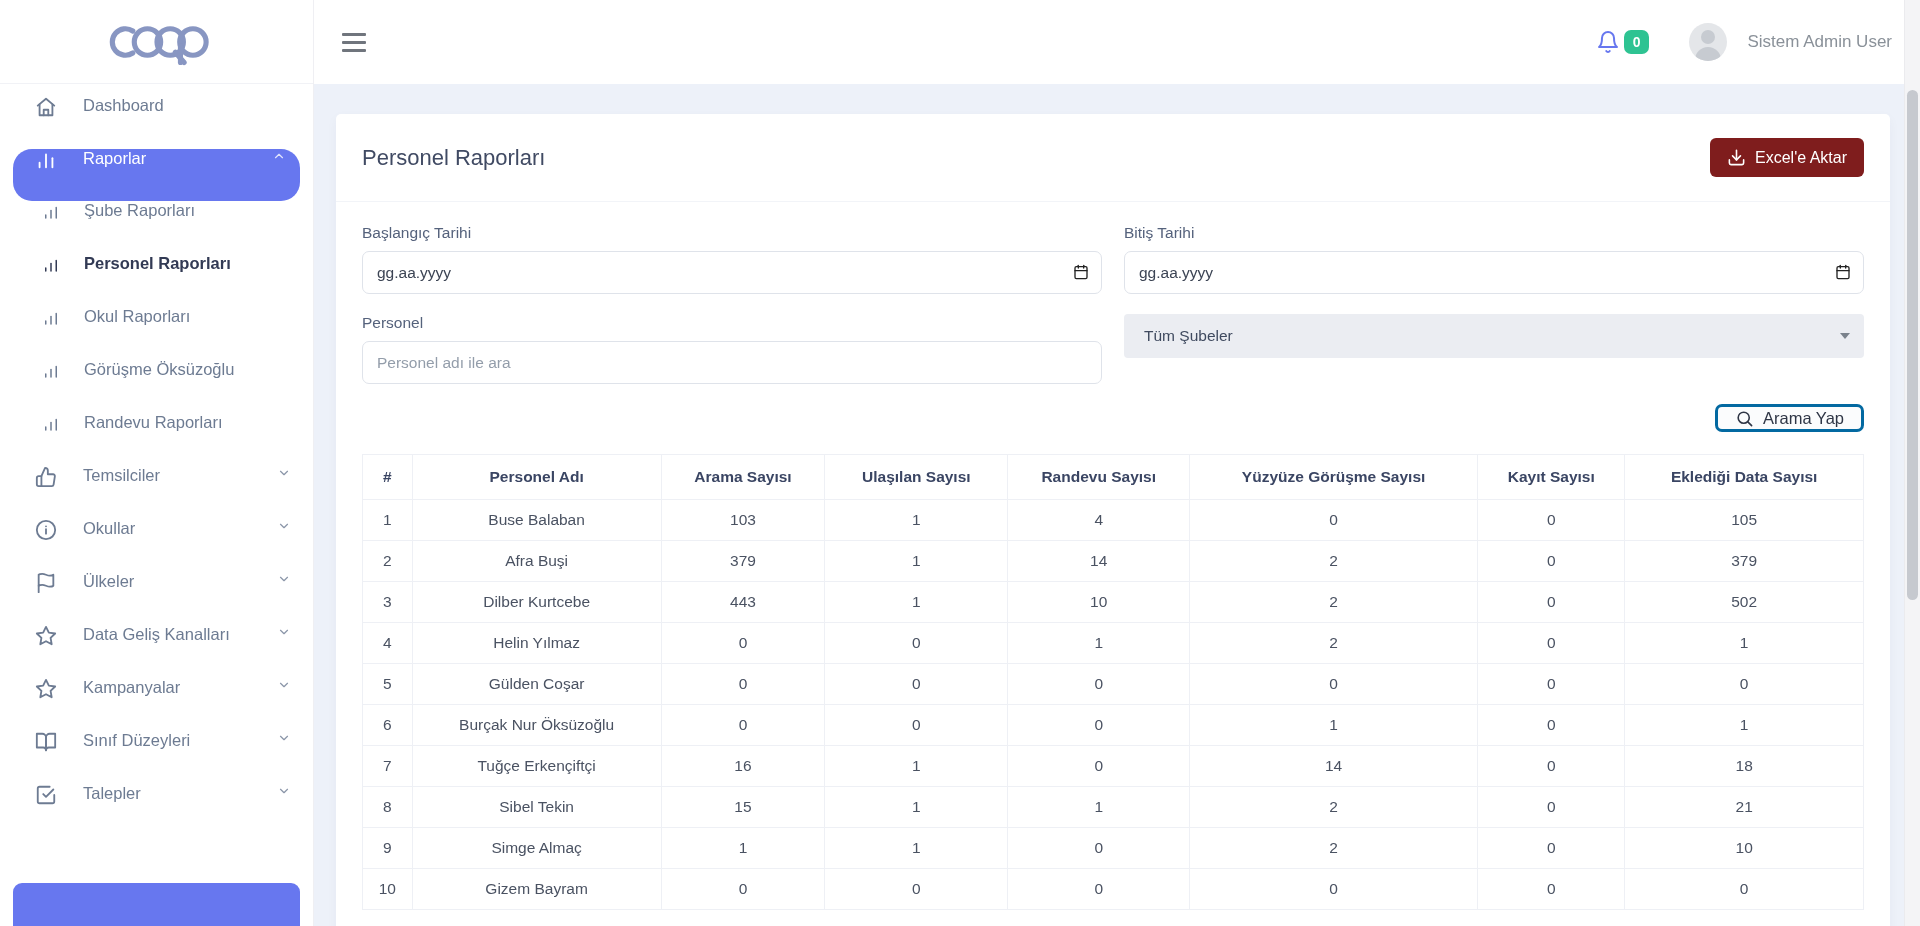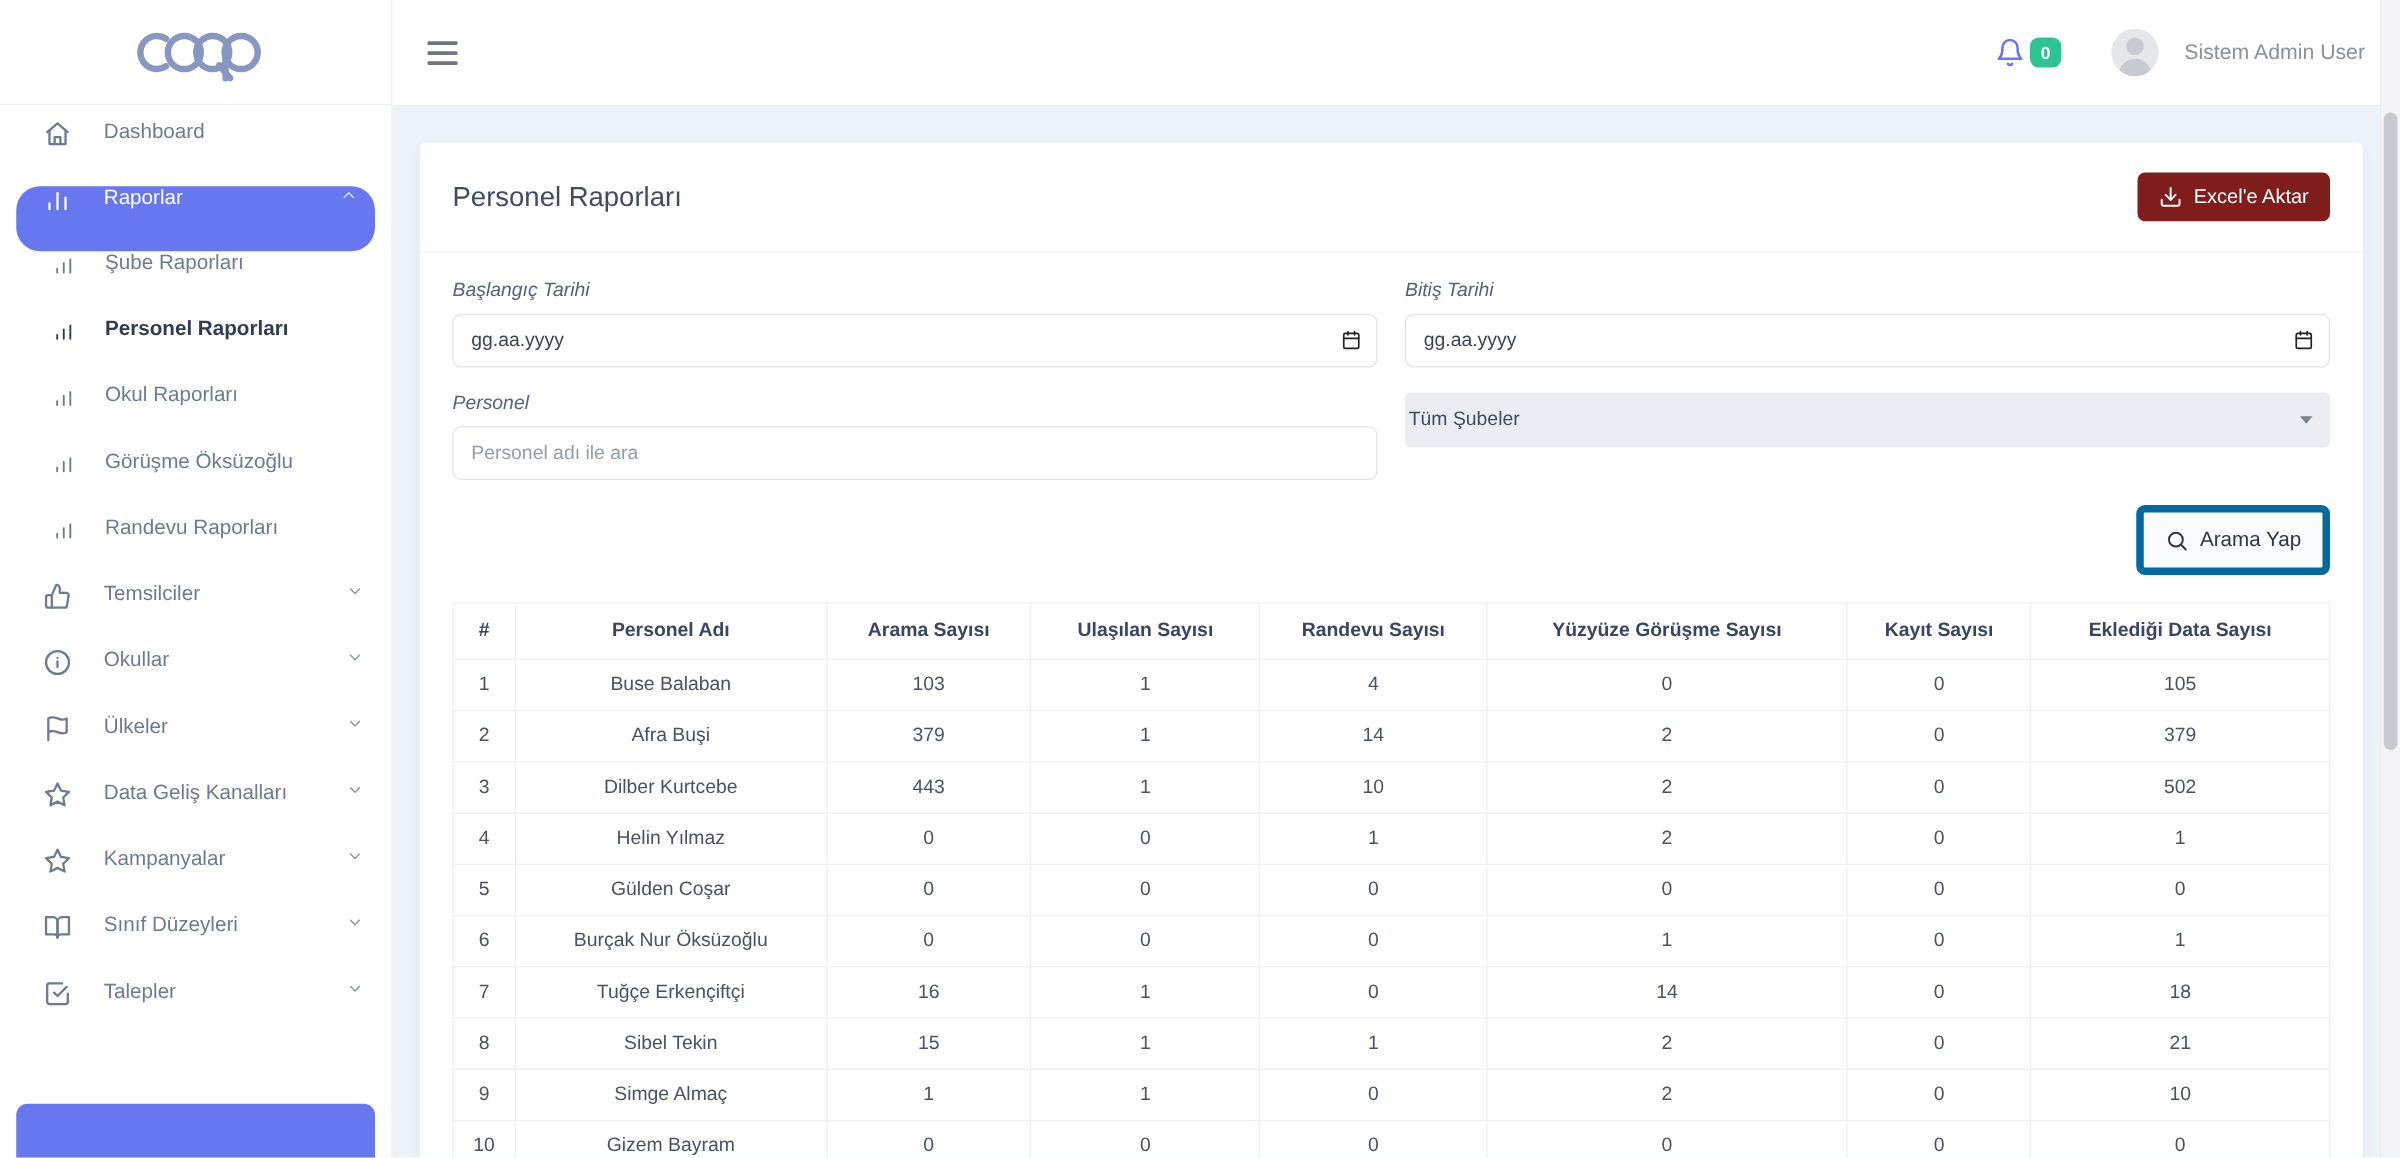--- a/index.html
+++ b/index.html
@@ -36,31 +36,31 @@
   .user-name { color:#8a9199; font-size:17px; }
 
   .content { flex:1; background:#edf1f9; padding:30px 30px 0 22px; overflow:hidden; position:relative; }
   .card { background:#fff; border-radius:5px; box-shadow:0 4px 12px rgba(40,50,80,.04); width:1554px; height:1200px; }
   .card-header { display:flex; align-items:center; justify-content:space-between; padding:24px 26px; border-bottom:1px solid #f2f4f8; }
   .page-title { font-size:22px; color:#404a63; font-weight:500; }
   .btn-excel { background:#7f1d1d; color:#fff; border:none; border-radius:6px; font-size:16px; padding:10px 17px; display:flex; align-items:center; gap:9px; cursor:pointer; font-family:inherit; }
 
   .card-body { padding:22px 26px 0 26px; }
   .filter-grid { display:grid; grid-template-columns:1fr 1fr; column-gap:22px; row-gap:20px; }
-  .field label { display:block; font-size:15.5px; color:#55627c; margin-bottom:9px;font-style:italic; }
+  .field label { display:block; font-size:15.5px; color:#55627c; margin-bottom:9px; }
   .input-wrap { position:relative; }
   .txt-input { width:100%; height:43px; border:1px solid #dfe3ea; border-radius:7px; padding:0 14px; font-size:15.5px; color:#6d28d9; font-family:inherit; background:#fff; outline:none; }
   .txt-input::placeholder { color:#939daa; }
   .date-input { color:#3c4454; }
   .cal-icon { position:absolute; right:13px; top:13px; color:#222; }
-  .select-box { width:100%; height:44px; background:#ebedf2; border-radius:4px; display:flex; align-items:center; padding:0 3px; font-size:15.5px; color:#3f4a5f; cursor:pointer; position:relative; }
+  .select-box { width:100%; height:44px; background:#ebedf2; border-radius:4px; display:flex; align-items:center; padding:0 20px; font-size:15.5px; color:#3f4a5f; cursor:pointer; position:relative; }
   .select-box .tri { position:absolute; right:14px; top:19px; width:0; height:0; border-left:5px solid transparent; border-right:5px solid transparent; border-top:6px solid #7a828c; }
 
   .search-row { display:flex; justify-content:flex-end; padding:20px 0 22px 0; }
-  .btn-search { background:#fbfcfd; border:6px solid #0369a1; border-radius:7px; height:56px; padding:0 17px; display:flex; align-items:center; gap:9px; font-size:16.5px; color:#2f3646; cursor:pointer; font-family:inherit; }
+  .btn-search { background:#fbfcfd; border:3px solid #0369a1; border-radius:7px; height:28px; padding:0 17px; display:flex; align-items:center; gap:9px; font-size:16.5px; color:#2f3646; cursor:pointer; font-family:inherit; }
 
   table.report { width:100%; border-collapse:collapse; table-layout:fixed; }
   table.report th, table.report td { border:1px solid #eef0f5; text-align:center; font-size:15.5px; overflow:hidden; white-space:nowrap; }
   table.report th { color:#3a4563; font-weight:700; padding:13px 8px; }
   table.report td { color:#4a5262; padding:11px 8px; }
   col.c-num { width:3.3%; } col.c-name { width:16.6%; } col.c-arama { width:10.9%; }
   col.c-ulasilan { width:12.2%; } col.c-randevu { width:12.1%; } col.c-yuzyuze { width:19.2%; }
   col.c-kayit { width:9.8%; } col.c-data { width:15.9%; }
 
   .scrollbar-track { position:absolute; right:0; top:0; width:16px; height:926px; background:#f4f4f6; border-left:1px solid #ebebee; }

